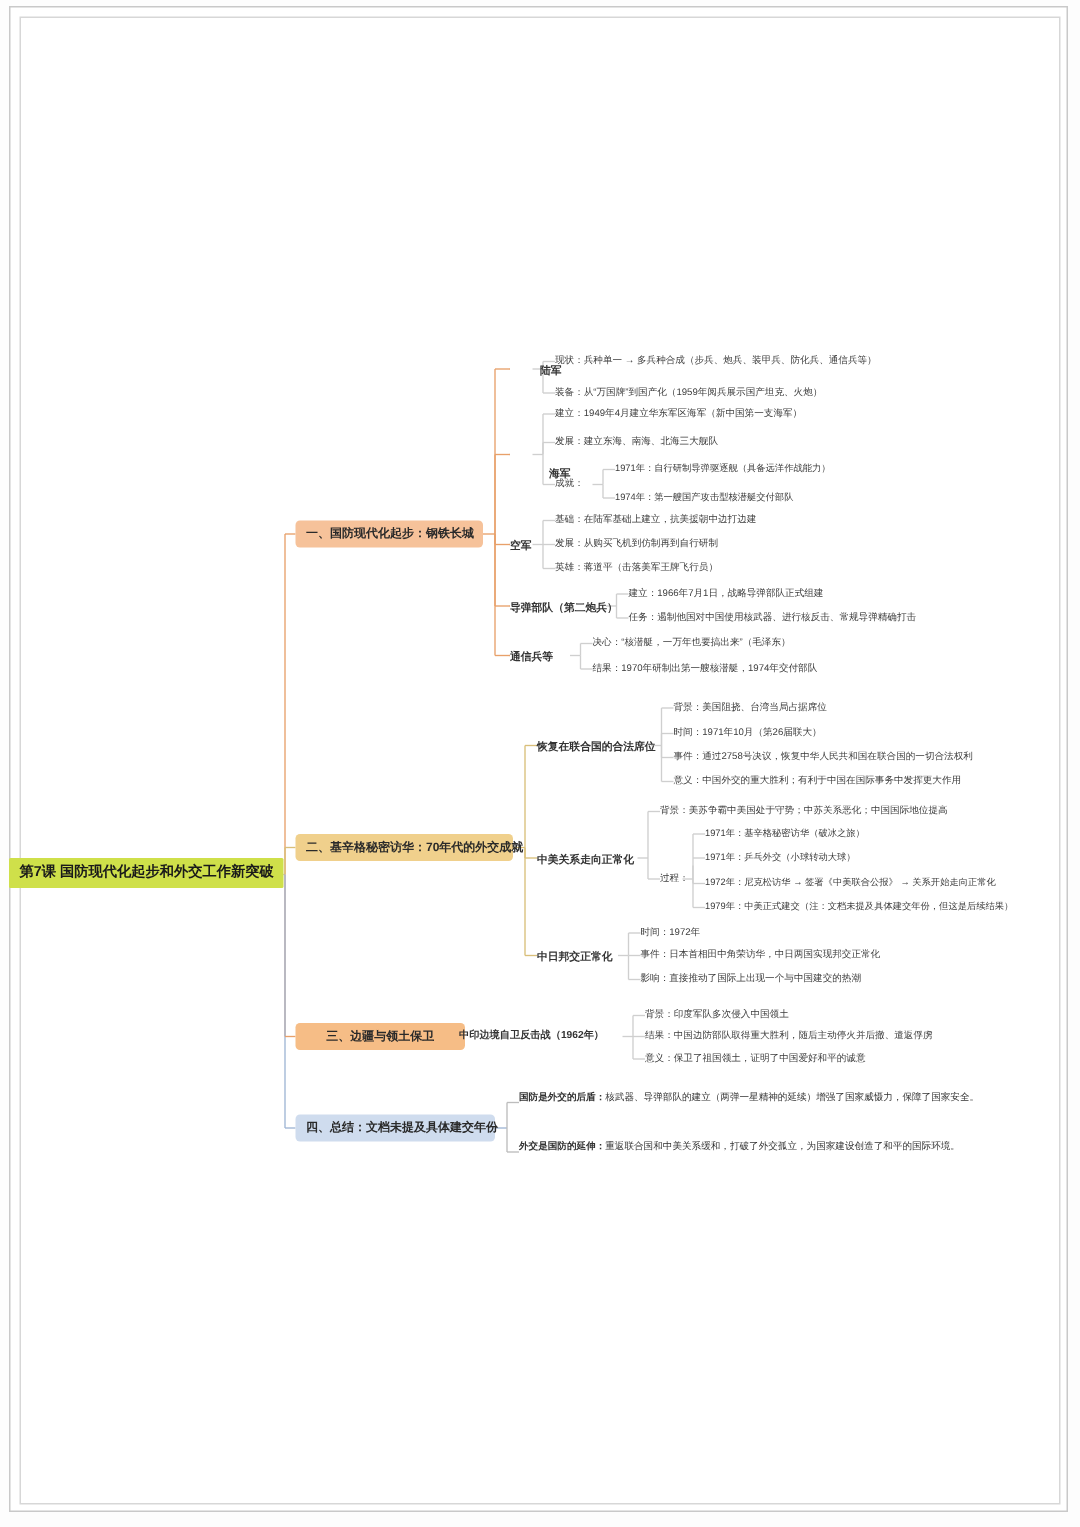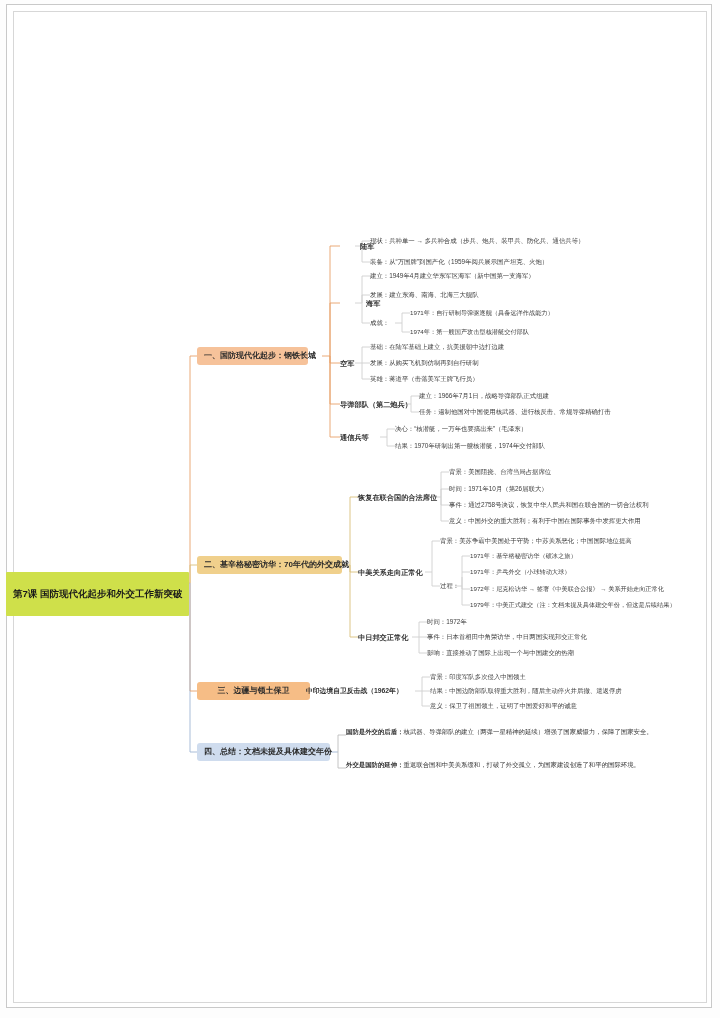--- a/index.html
+++ b/index.html
@@ -51,21 +51,21 @@
     box-sizing: border-box;
     white-space: nowrap;
     line-height: 1.25;
   }
   
   .root-node {
     background: #cfe04a;
     color: #1a1a1a;
     font-size: 9.5px;
     font-weight: 700;
-    padding: 16px 7px;
+    padding: 4px 7px;
     border-radius: 1px;
   }
   
   .l1 {
     font-size: 8px;
     font-weight: 700;
     padding: 4px 7px;
     border-radius: 3px;
     color: #2a2a2a;
     text-align: center;
@@ -226,27 +226,27 @@
         <path d="M330,752 L338,752" stroke="#9fb6d4"></path>
         <path d="M338,752 L338,735" stroke="#bdbdbd"></path>
         <path d="M338,752 L338,768" stroke="#bdbdbd"></path>
         <path d="M338,735 L346,735" stroke="#bdbdbd"></path>
         <path d="M338,768 L346,768" stroke="#bdbdbd"></path>
       </g>
     </svg>
 
     <div class="node root-node" style="left:6px; top:572px;" id="root-node-el">第7课 国防现代化起步和外交工作新突破</div>
 
-    <div class="node l1 orange" style="left:197px; top:347px; width:111px;">一、国防现代化起步：钢铁长城</div>
+    <div class="node l1 orange" style="left:197px; top:347px; width:125px;">一、国防现代化起步：钢铁长城</div>
 
     <div class="node l2" style="left:360px; top:242px;text-align:right;">陆军</div>
     <div class="node l3" style="left:370px; top:237px;">现状：兵种单一 → 多兵种合成（步兵、炮兵、装甲兵、防化兵、通信兵等）</div>
     <div class="node l3" style="left:370px; top:258px;">装备：从“万国牌”到国产化（1959年阅兵展示国产坦克、火炮）</div>
 
-    <div class="node l2" style="left:340px; top:299px;padding-left:26px;">海军</div>
+    <div class="node l2" style="left:340px; top:311px;padding-left:26px;">海军</div>
     <div class="node l3" style="left:370px; top:272px;">建立：1949年4月建立华东军区海军（新中国第一支海军）</div>
     <div class="node l3" style="left:370px; top:291px;">发展：建立东海、南海、北海三大舰队</div>
     <div class="node l3" style="left:370px; top:319px;">成就：</div>
     <div class="node l4" style="left:410px; top:309px;">1971年：自行研制导弹驱逐舰（具备远洋作战能力）</div>
     <div class="node l4" style="left:410px; top:328px;">1974年：第一艘国产攻击型核潜艇交付部队</div>
 
     <div class="node l2" style="left:340px; top:359px;text-align:center;">空军</div>
     <div class="node l3" style="left:370px; top:343px;">基础：在陆军基础上建立，抗美援朝中边打边建</div>
     <div class="node l3" style="left:370px; top:359px;">发展：从购买飞机到仿制再到自行研制</div>
     <div class="node l3" style="left:370px; top:375px;">英雄：蒋道平（击落美军王牌飞行员）</div>

